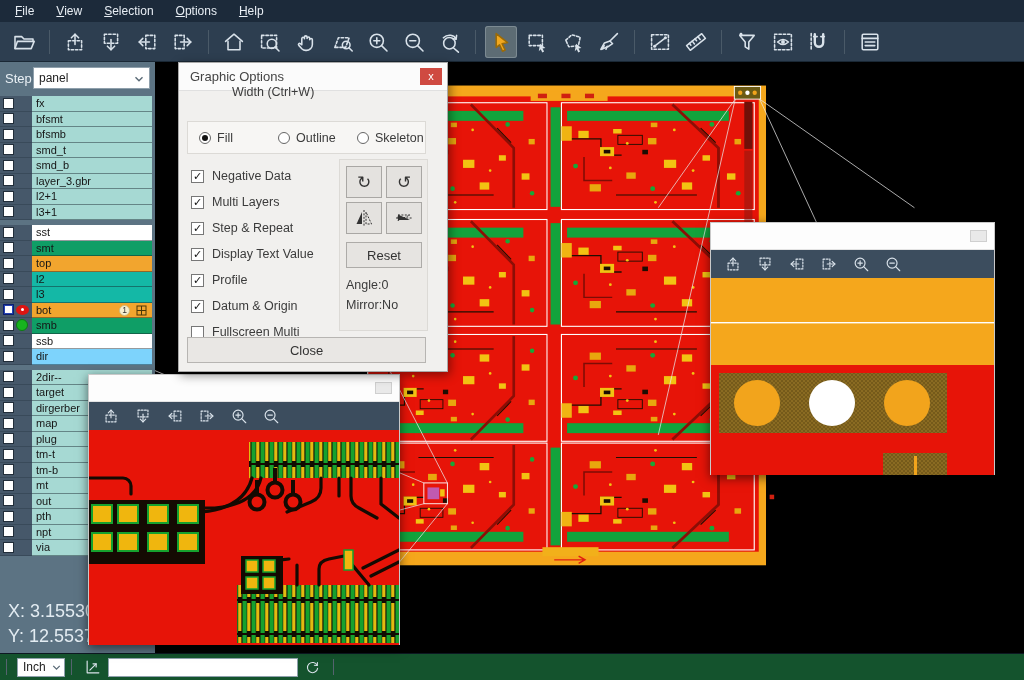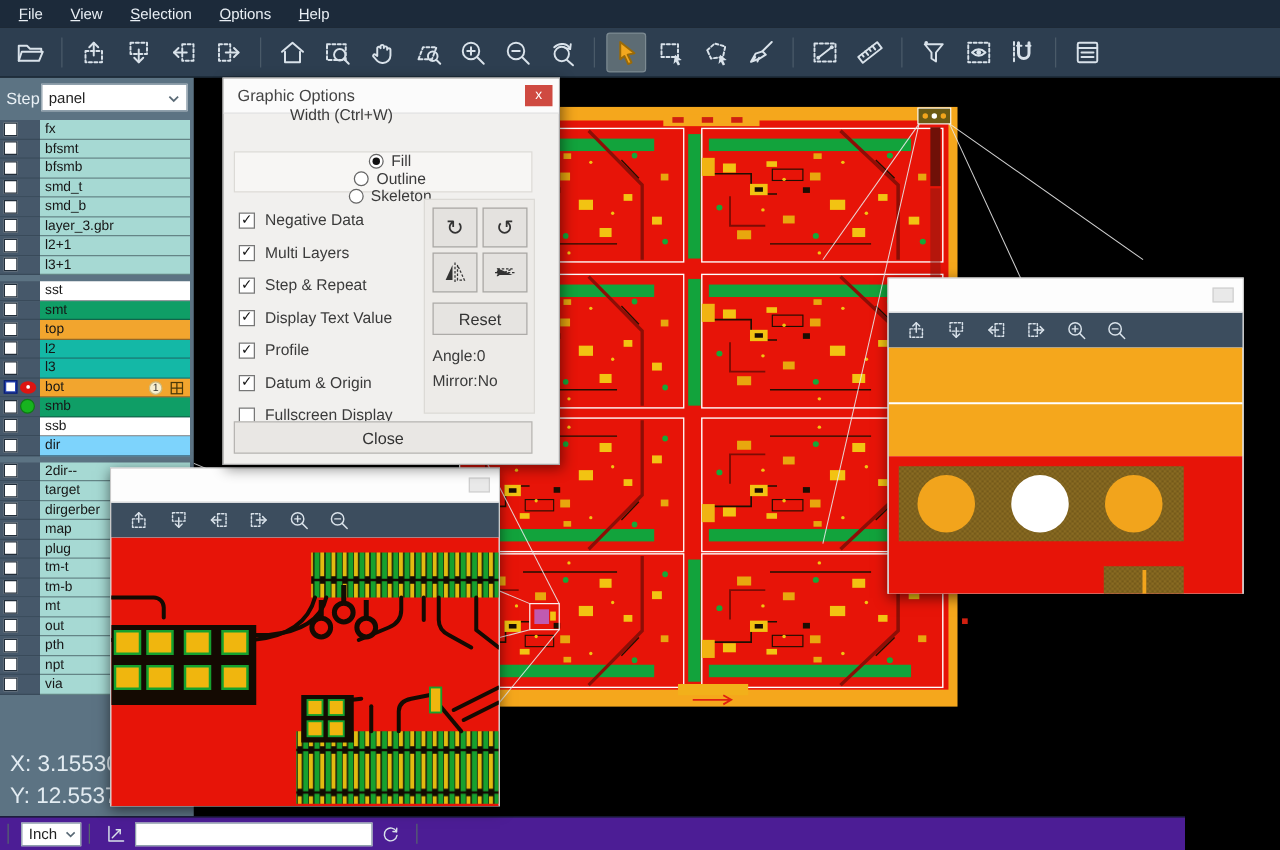--- a/index.html
+++ b/index.html
@@ -65,21 +65,21 @@
   
   .dialog{position:absolute;left:178px;top:62px;width:270px;height:310px;background:#f1f0ee;
           border:1px solid #a9a9a9;box-sizing:border-box;z-index:30;box-shadow:2px 3px 10px rgba(0,0,0,.45);
           font-size:12.5px;color:#3b3b3b;}
   .dtitle{height:27px;background:#fbfbfb;border-bottom:1px solid #e0e0e0;display:flex;align-items:center;}
   .dtitle span{margin-left:11px;font-size:13px;color:#444;}
   .dclose{position:absolute;right:5px;top:5px;width:22px;height:17px;background:#cf4a41;color:#fff;
           font-size:11px;display:flex;align-items:center;justify-content:center;line-height:1;}
   .dlabel{position:absolute;left:12px;top:22px;margin-left:41px;}
   .radio-box{position:absolute;left:8px;top:58px;width:239px;height:33px;background:#f7f6f4;
-             border:1px solid #dcdad6;box-sizing:border-box;display:flex;align-items:center;flex-direction:column;}
+             border:1px solid #dcdad6;box-sizing:border-box;display:flex;align-items:center;}
   .radio-item{display:flex;align-items:center;gap:6px;margin-left:11px;flex:1;}
   .rdot{width:12px;height:12px;border-radius:50%;border:1px solid #666;background:#fff;
         box-sizing:border-box;position:relative;flex:none;}
   .rdot.on:after{content:"";position:absolute;left:2px;top:2px;width:6px;height:6px;border-radius:50%;background:#111;}
   .cb-col{position:absolute;left:12px;top:100px;}
   .dlg-check{display:flex;align-items:center;gap:8px;height:26px;}
   .dbox{width:13px;height:13px;background:#fff;border:1px solid #777;box-sizing:border-box;
         font-size:11px;line-height:11px;color:#111;text-align:center;flex:none;}
   .side-box{position:absolute;left:160px;top:96px;width:89px;height:172px;background:#edebe8;
             border:1px solid #dcdad6;box-sizing:border-box;}
@@ -87,21 +87,21 @@
   .sq-btn{width:36px;height:32px;background:#e4e2df;border:1px solid #a9a7a4;box-sizing:border-box;
           display:flex;align-items:center;justify-content:center;color:#333;font-size:17px;}
   .reset-btn{position:absolute;left:6px;top:82px;width:76px;height:26px;background:#e6e4e1;
              border:1px solid #adaba8;box-sizing:border-box;display:flex;align-items:center;
              justify-content:center;font-size:13px;color:#333;}
   .angle-txt{position:absolute;left:6px;top:118px;} .mirror-txt{position:absolute;left:6px;top:138px;}
   .close-btn{position:absolute;left:8px;bottom:8px;width:239px;height:26px;background:#e9e7e4;
              border:1px solid #b7b5b2;box-sizing:border-box;display:flex;align-items:center;
              justify-content:center;font-size:13px;color:#333;}
   
-  .statusbar{position:absolute;left:0;bottom:0;width:948px;height:26px;background:#4c1d95;
+  .statusbar{position:absolute;left:0;bottom:0;width:1024px;height:26px;background:#14532d;
              border-top:1px solid #0d1822;display:flex;align-items:center;z-index:5;}
   .sb-sep{width:1px;height:16px;background:#55636f;margin:0 6px;}
   .unit-combo{width:48px;height:19px;background:#fff;border:1px solid #8fa0ac;box-sizing:border-box;
               display:flex;align-items:center;font-size:12px;color:#222;padding-left:5px;position:relative;margin-left:4px;}
   .unit-combo .chev{position:absolute;right:1px;top:2px;color:#5a6a76;}
   .sb-icon{color:#d9e2ea;margin:0 6px;display:flex;}
   .cmd-input{width:190px;height:19px;border:1px solid #8fa0ac;background:#fff;font-size:12px;
              padding:0 4px;box-sizing:border-box;}
   .sb-msg{color:#f0a225;font-size:12.5px;margin-left:6px;white-space:nowrap;}
 </style>
@@ -853,21 +853,21 @@
         <div class="dlg-check">
           <span class="dbox">✓</span>
           <span>Profile</span>
         </div>
         <div class="dlg-check">
           <span class="dbox">✓</span>
           <span>Datum &amp; Origin</span>
         </div>
         <div class="dlg-check">
           <span class="dbox"></span>
-          <span>Fullscreen Display</span>
+          <span>Fullscreen Multi</span>
         </div>
       </div>
     <div class="side-box">
       <div class="rot-grid">
         <div class="sq-btn">↻</div>
         <div class="sq-btn">↺</div>
         <div class="sq-btn">
           <svg width="20" height="20" viewBox="0 0 20 20">
               <path d="M8 4v12L2.5 16z" fill="#333"></path>
               <path d="M12 4v12l5.5 0z" fill="none" stroke="#333" stroke-width="1" stroke-dasharray="2 1.4"></path>

